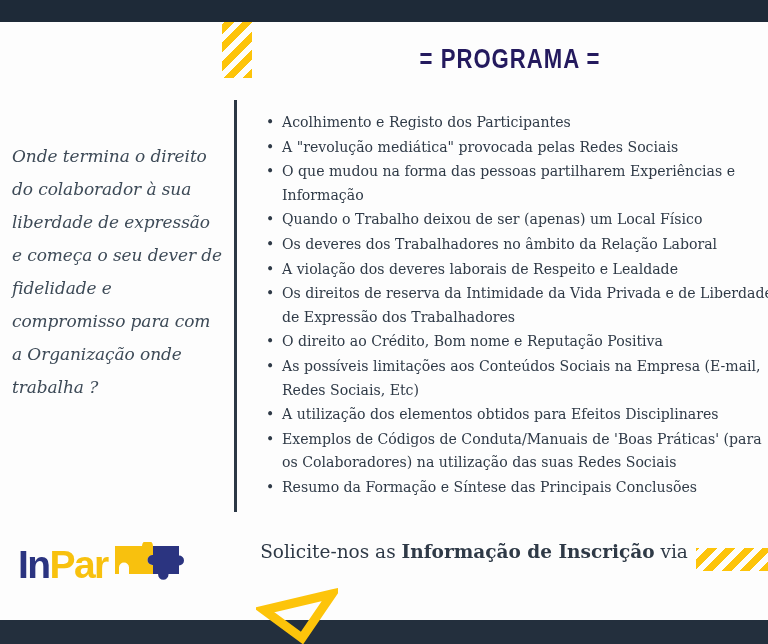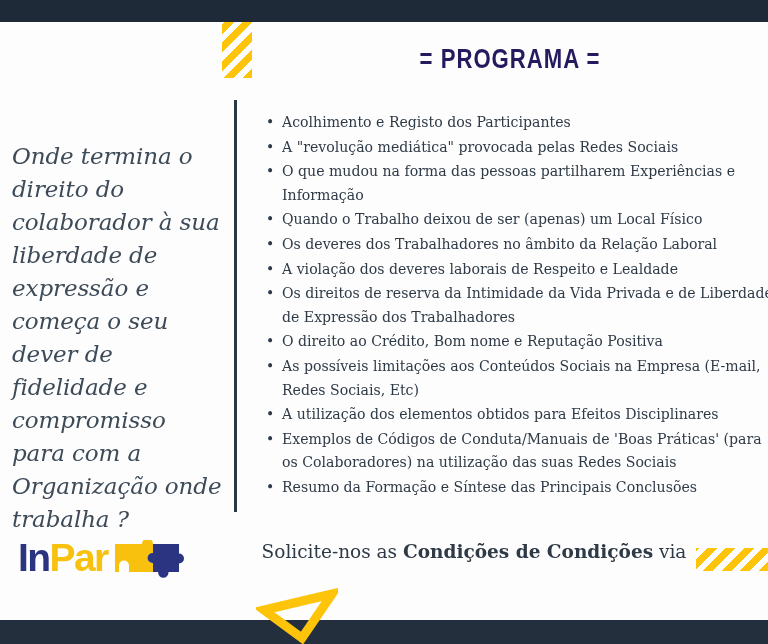--- a/index.html
+++ b/index.html
@@ -70,21 +70,21 @@
   }
   .triangle-mark svg { display: block; }
 
   
   .left-text {
     position: absolute;
     left: 12px; top: 140px;
     width: 212px;
     font-family: "DejaVu Serif", serif;
     font-style: italic;
-    font-size: 23px;
+    font-size: 17px;
     line-height: 33px;
     color: #3d4a57;
     letter-spacing: -0.1px;
   }
 
   
   .divider {
     position: absolute;
     left: 234px; top: 100px;
     width: 3px; height: 412px;
@@ -147,21 +147,21 @@
     color: #2f3a47;
   }
   .footer-text b { font-weight: bold; }
 
   
   .logo {
     position: absolute;
     left: 18px; top: 538px;
     width: 212px; height: 52px;
     display: flex;
-    align-items: flex-start;
+    align-items: center;
     z-index: 35;
   }
   .logo-word {
     font-family: "Liberation Sans", sans-serif;
     font-weight: bold;
     font-size: 39px;
     letter-spacing: -1.6px;
     line-height: 1;
     white-space: nowrap;
   }
@@ -209,21 +209,21 @@
       <svg width="70" height="46" viewBox="0 0 70 46">
 
         <path fill="#f8c10e" d="M14 4 h13 a5.5 5.5 0 0 1 11 0 h0 v9 h-0.5 a5 5 0 0 0 0 10 h0.5 v9 h-24 v-6.5 a5 5 0 0 0 -10 0 v6.5 h-4 v-28 z"></path>
 
         <path fill="#2b3480" d="M38 4 h26 v9.5 a5 5 0 0 1 0 10 v8.5 h-10.5 v0.5 a5.2 5.2 0 0 1 -10.4 0 v-0.5 h-5.1 v-9 h-0.5 a5 5 0 0 1 0 -10 h0.5 z"></path>
       </svg>
     </span>
   </div>
 
   <div class="footer-text">
-    <span>Solicite-nos as </span><b>Condições de Condições</b><span> via</span><br>
+    <span>Solicite-nos as </span><b>Informação de Inscrição</b><span> via</span><br>
   </div>
 
   <div class="stripes-bottom-right"></div>
 
   <div class="bar-bottom"></div>
 
   <div class="triangle-mark">
     <svg width="82" height="56" viewBox="0 0 82 56">
       <path d="M76 6 L8 22 L46 50 Z" fill="none" stroke="#fdc40a" stroke-width="9" stroke-linejoin="miter"></path>
     </svg>

